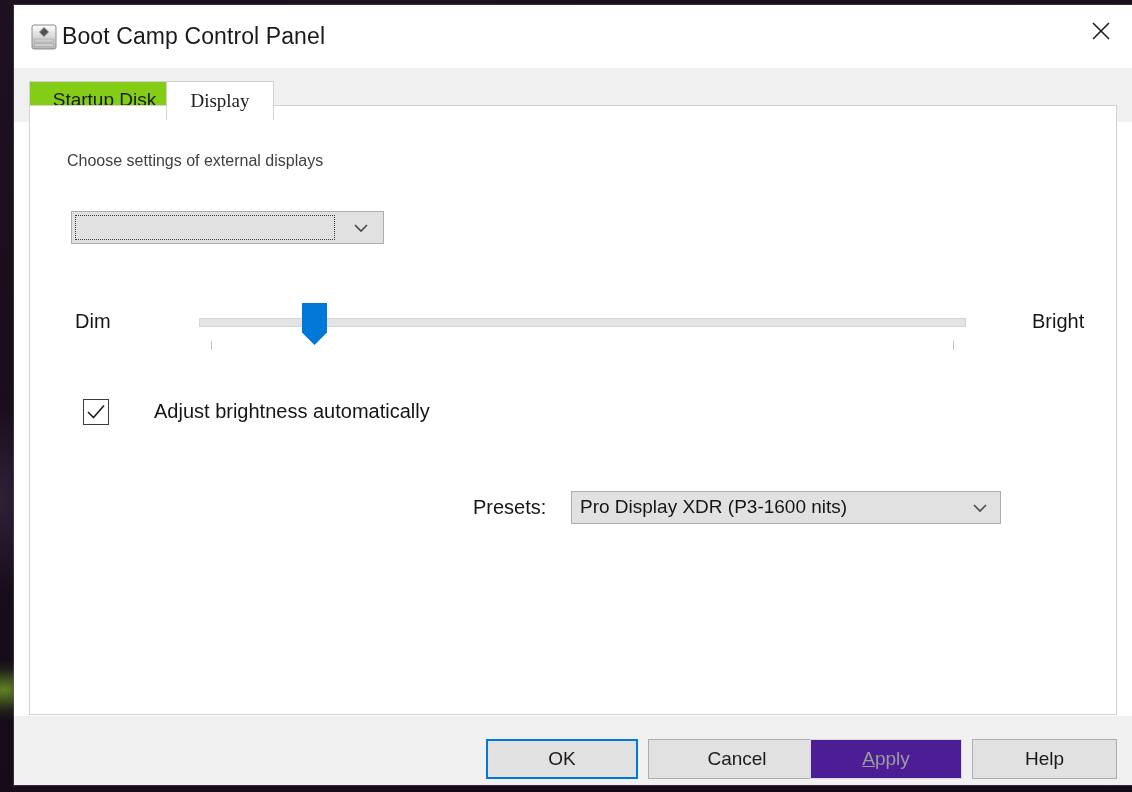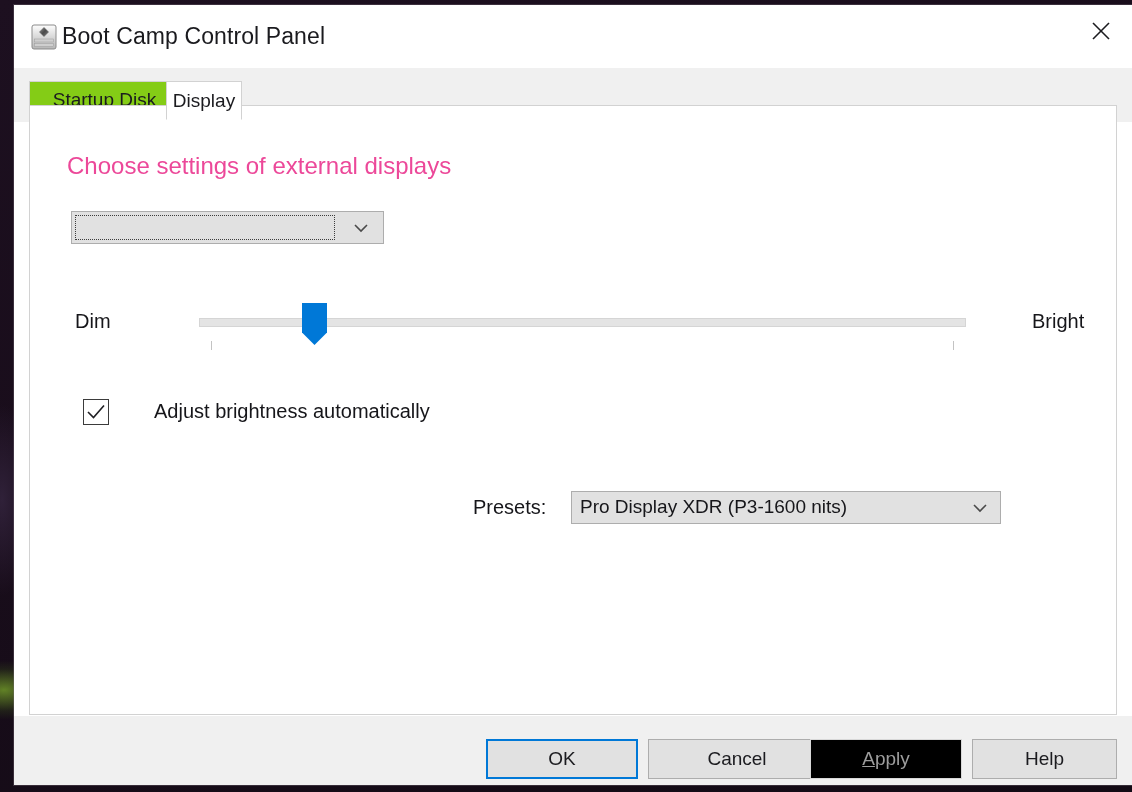--- a/index.html
+++ b/index.html
@@ -92,39 +92,39 @@
     border-bottom: 1px solid #d2d2d2;
   }
   .tab.active {
     background: #ffffff;
     border: 1px solid #d2d2d2;
     border-bottom: 1px solid #ffffff;
     height: 39px;
     z-index: 3;
   }
   #tab-startup-disk { left: 15px; width: 151px; }
-  #tab-display      { left: 152px; width: 76px; }
+  #tab-display      { left: 152px; width: 108px; font-family: Liberation Serif, serif; }
 
   
   #content {
     position: absolute;
     left: 15px; top: 100px;
     width: 1088px;
     height: 610px;
     box-sizing: border-box;
     background: #ffffff;
     border: 1px solid #d2d2d2;
     z-index: 1;
   }
 
   #heading {
     position: absolute;
     left: 37px; top: 46px;
-    font-size: 24px;
-    color: #ec4899;
+    font-size: 16px;
+    color: #404040;
     white-space: nowrap;
   }
 
   
   #display-combo {
     position: absolute;
     left: 41px; top: 105px;
     width: 313px; height: 33px;
     box-sizing: border-box;
     background: #e1e1e1;
@@ -263,21 +263,21 @@
     font-size: 19px;
     background: #e1e1e1;
     border: 1px solid #adadad;
     color: #1b1b1f;
     cursor: pointer;
   }
   .dlg-button.default {
     border: 2px solid #0078d7;
   }
   .dlg-button.disabled {
-    background: #000000;
+    background: #4c1d95;
     border: 1px solid #d8d8d8;
     color: #9d9d9d;
     cursor: default;
   }
   #btn-ok     { left: 472px; width: 152px; }
   #btn-cancel { left: 634px; width: 178px; align-items: center; }
   #btn-apply  { left: 796px; width: 152px; }
   #btn-help   { left: 958px; width: 145px; }
   .accel { text-decoration: underline; }
 </style>

